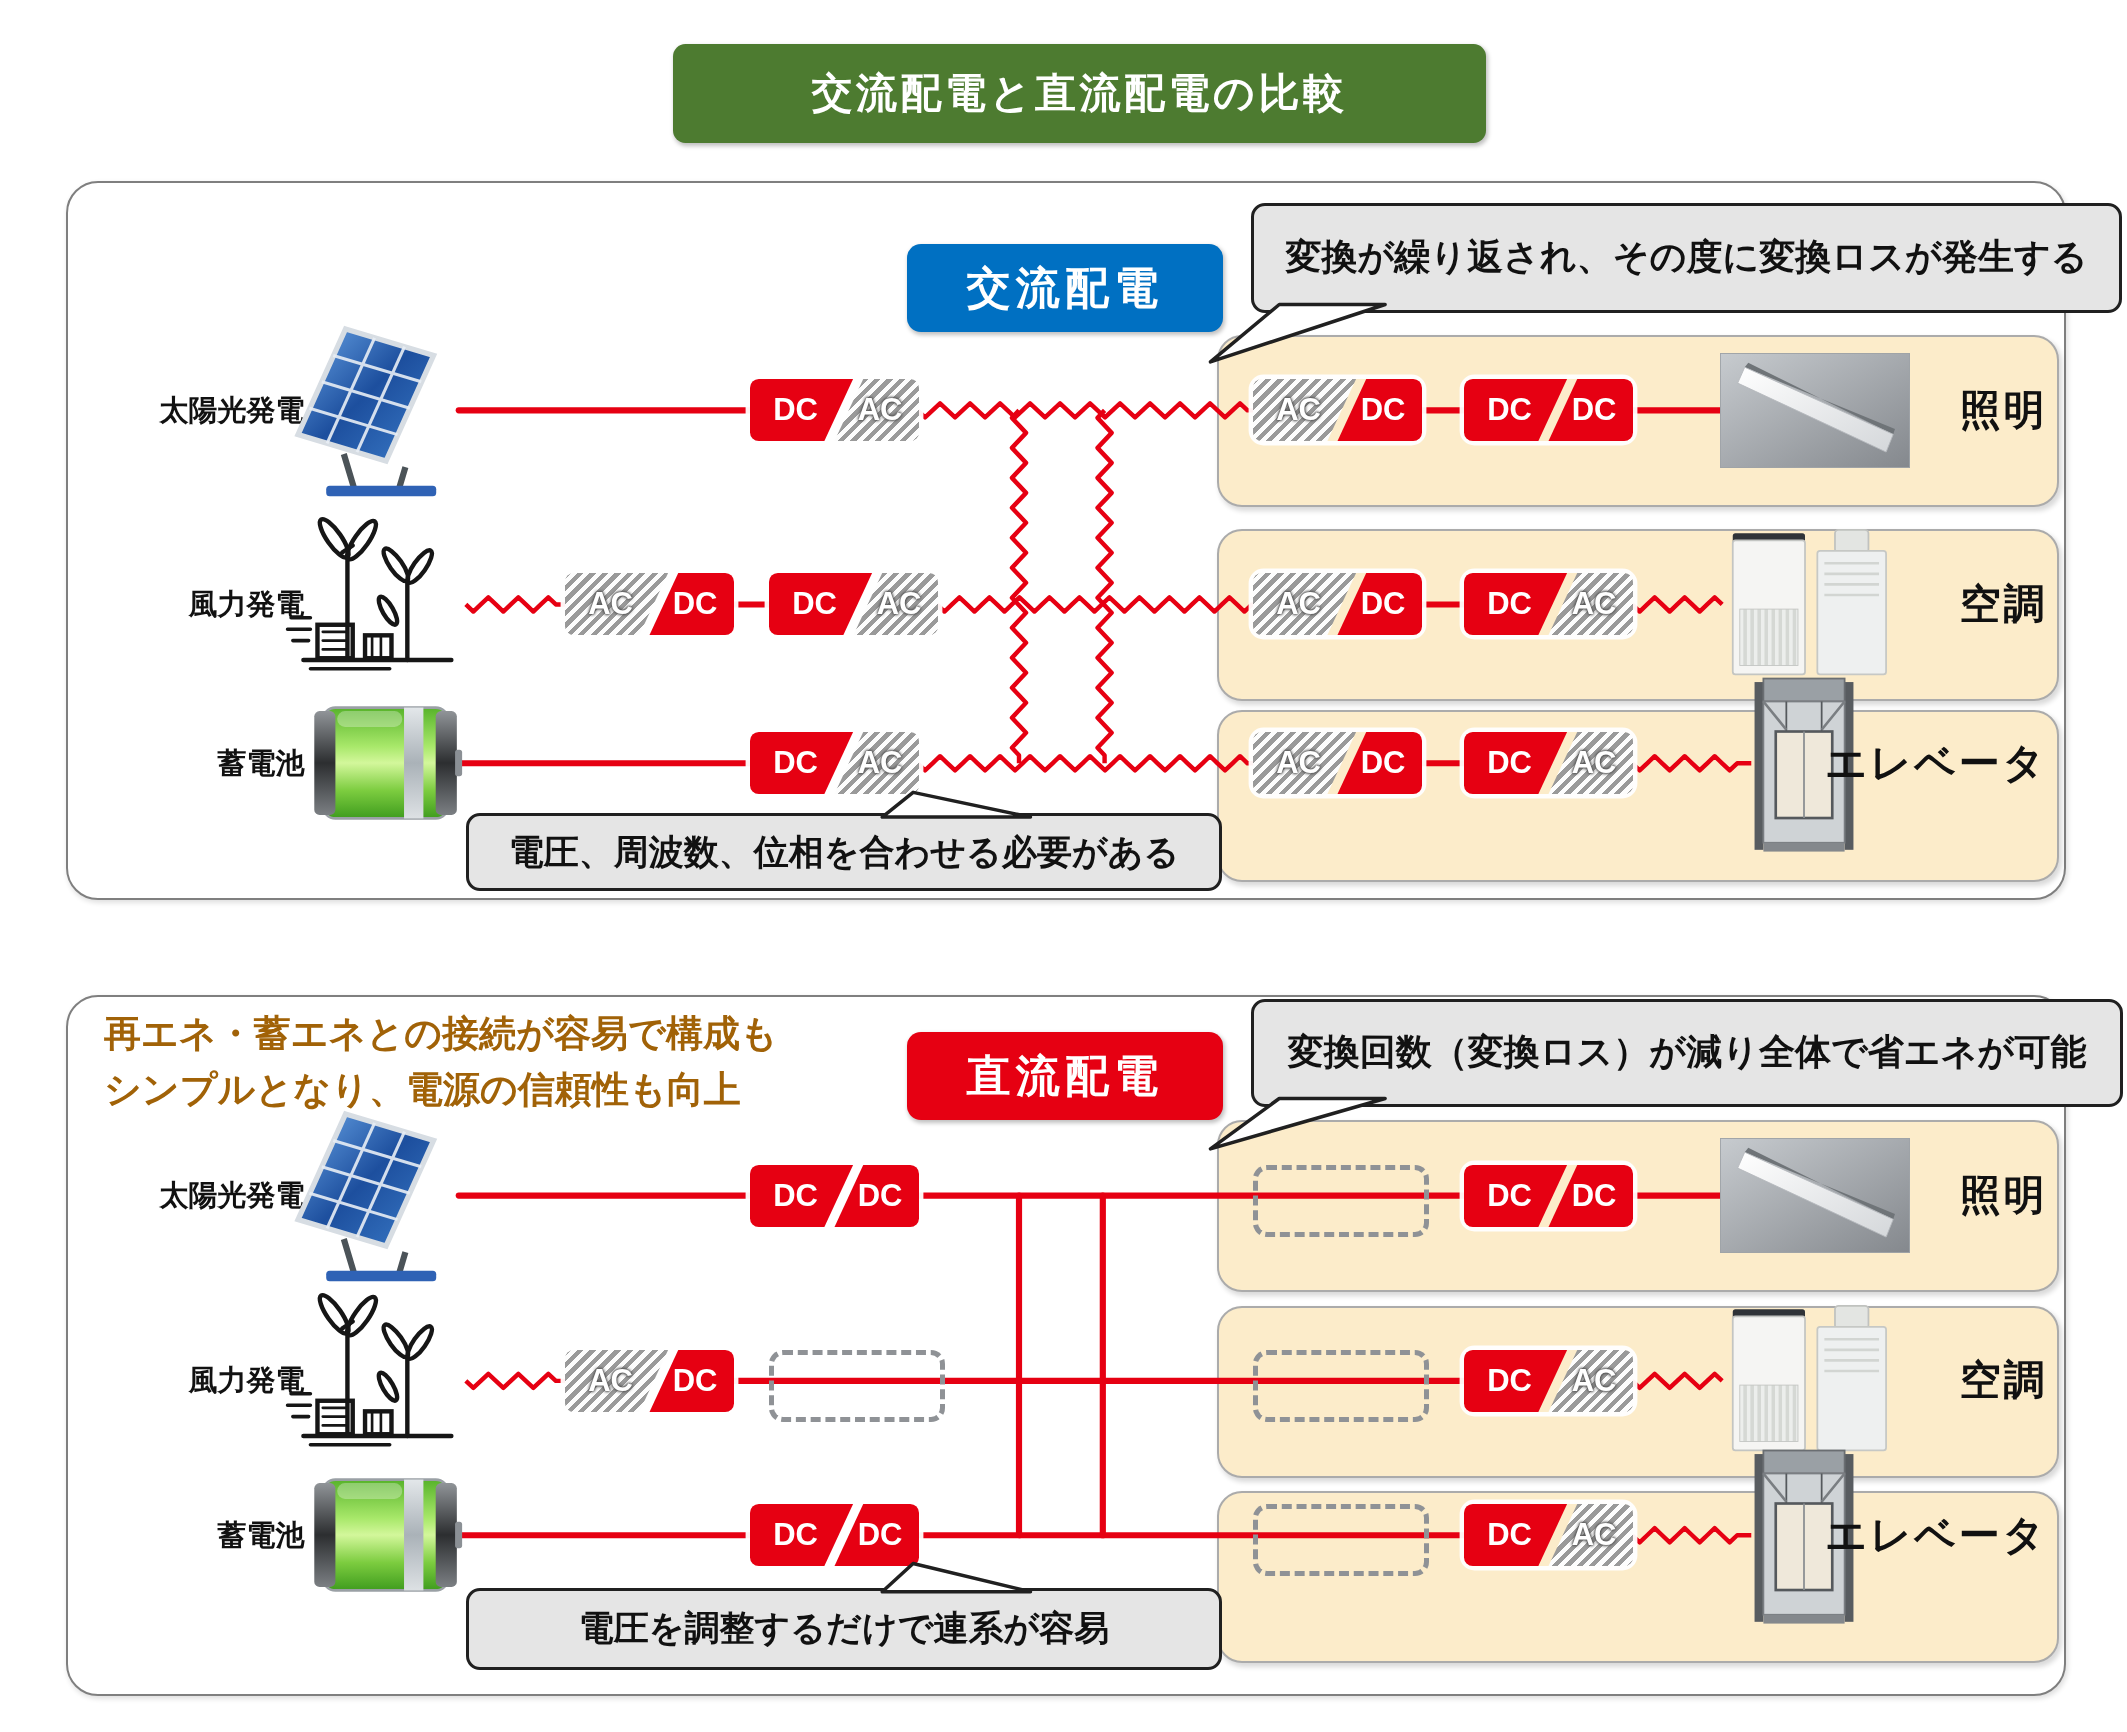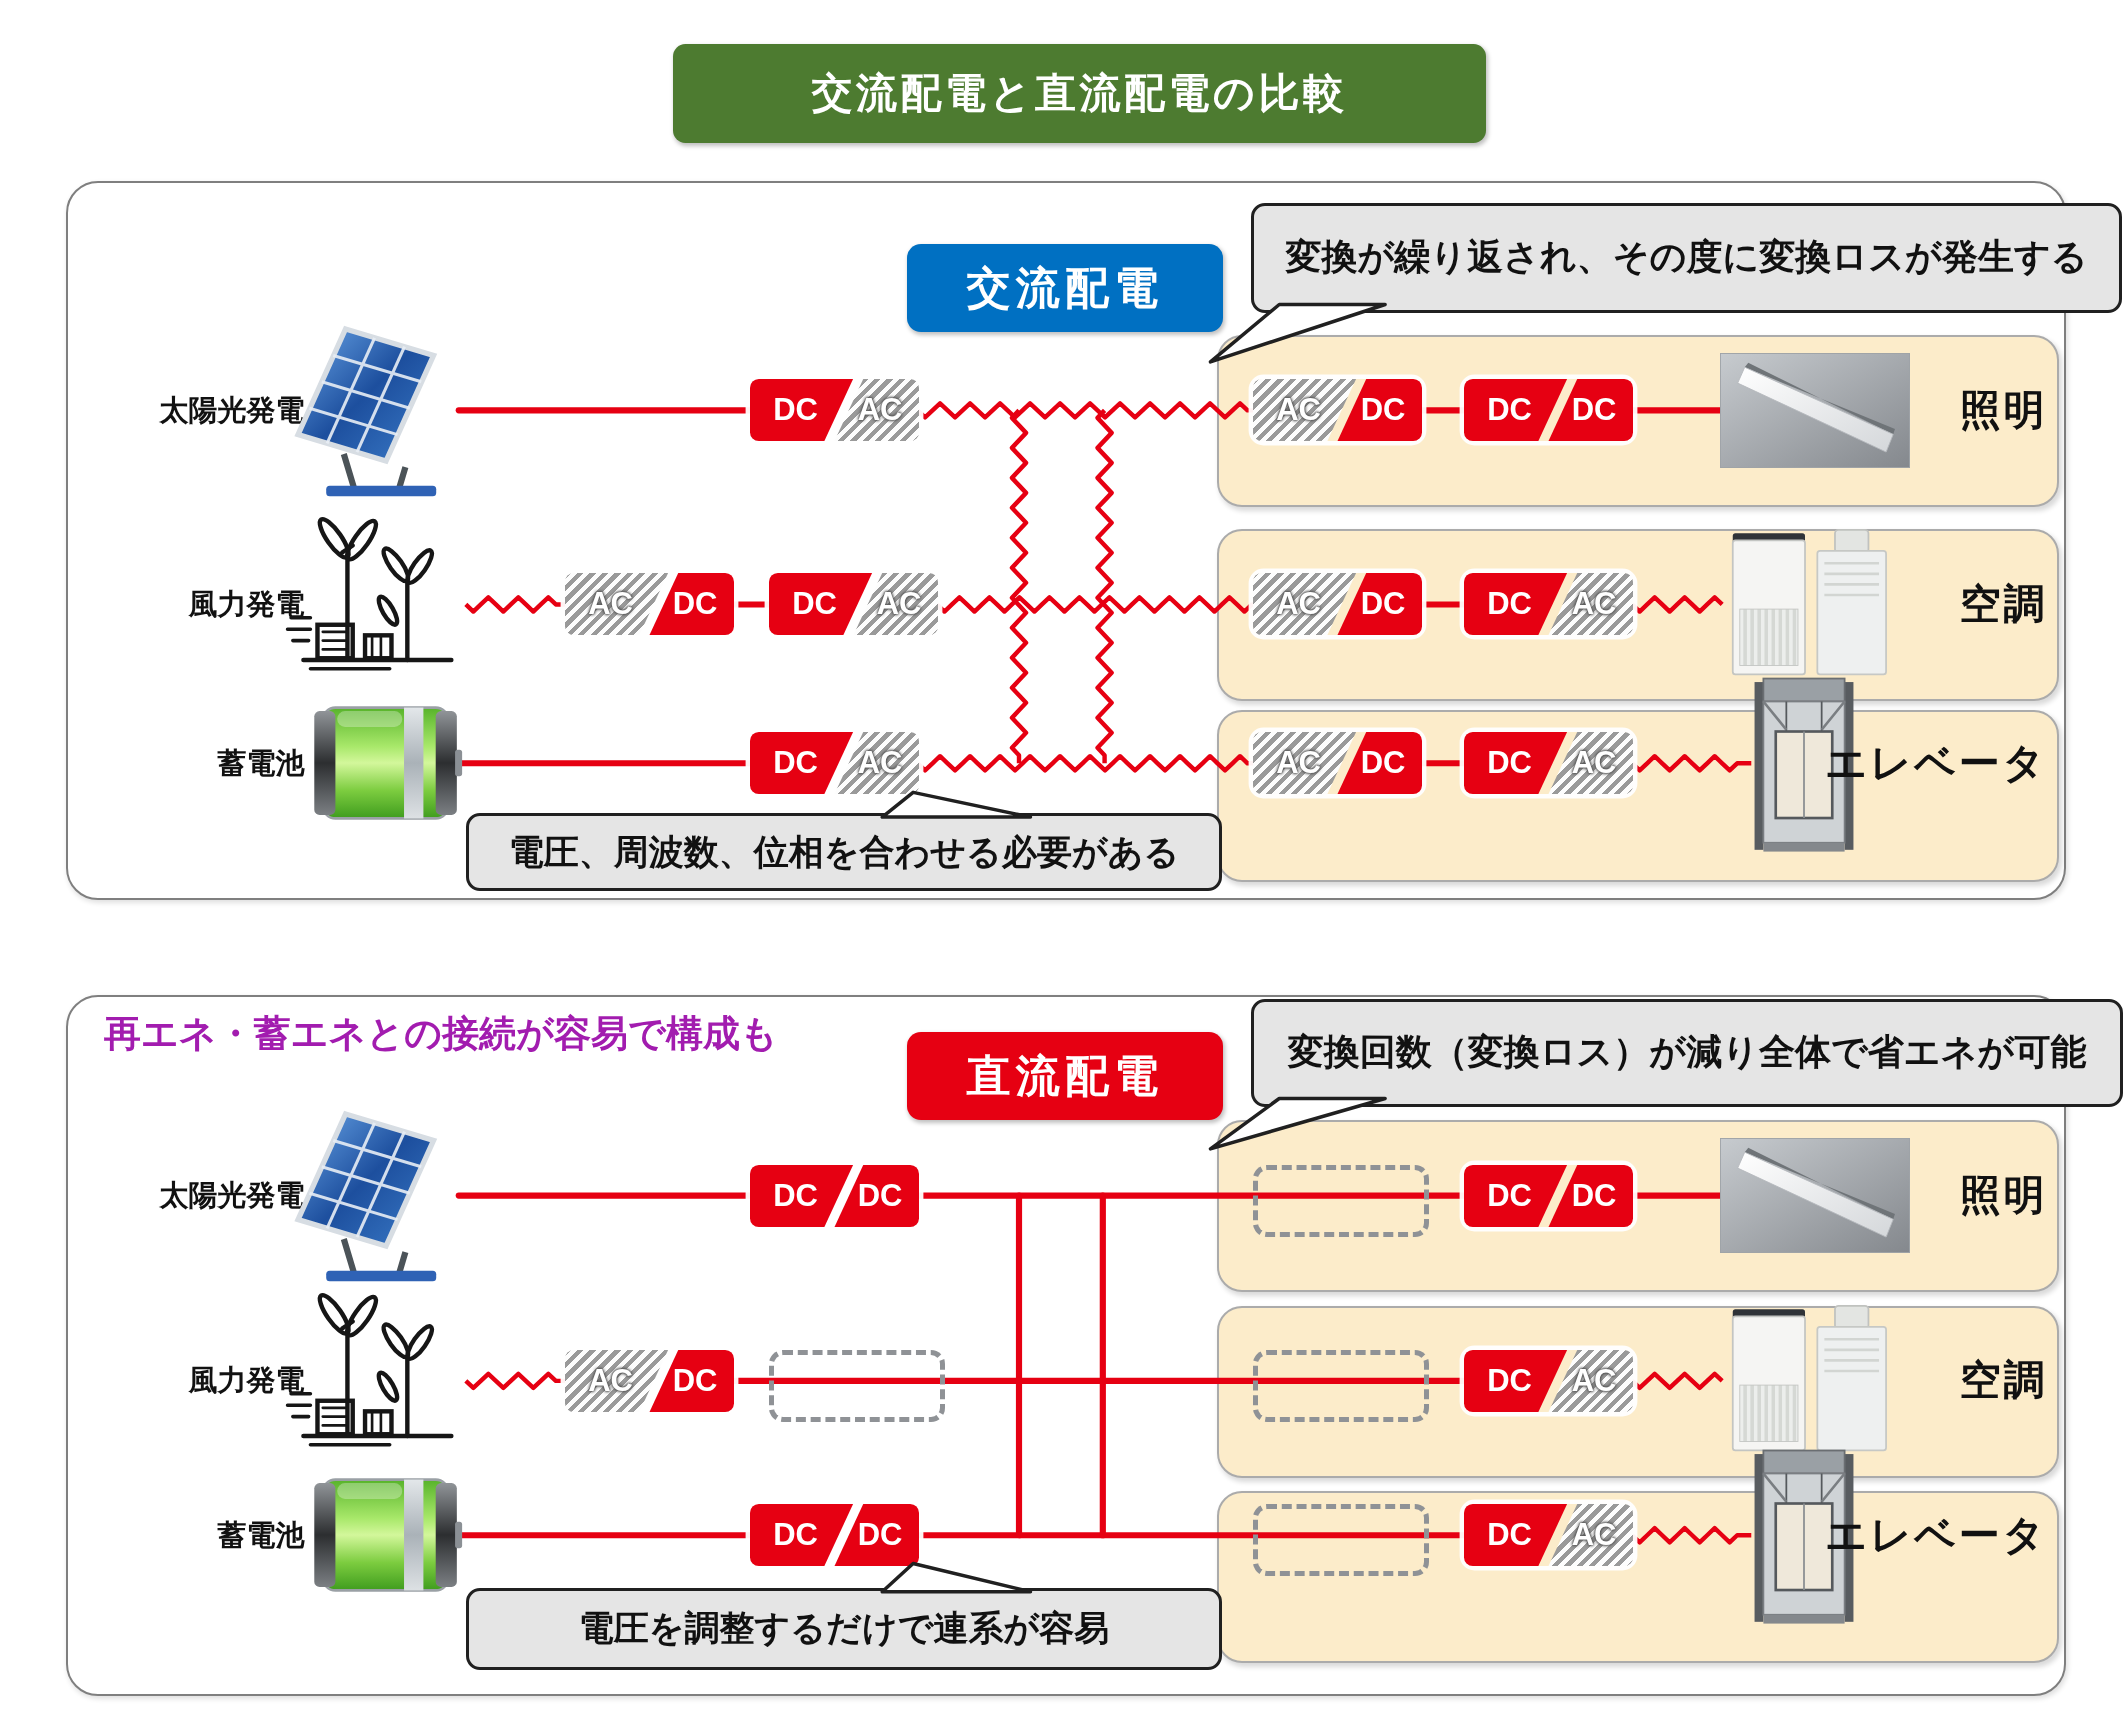--- a/index.html
+++ b/index.html
@@ -19,21 +19,21 @@
          font-size:44px;font-weight:bold;text-align:center;line-height:88px;letter-spacing:5.3px;
          box-shadow:1.8px 2.6px 4.4px rgba(0,0,0,.25);margin-top:16px;}
   #badge-ac{top:228px;background:#0070c2;}
   #badge-dc{top:1016px;background:#e60012;}
   .callout{position:absolute;background:#e5e5e5;border:3.5px solid #202020;border-radius:14px;
            text-align:center;font-weight:600;color:#111;}
   #callout-ac-top{left:1251px;top:203px;width:865px;height:104px;font-size:36px;line-height:101px;}
   #callout-dc-top{left:1251px;top:999px;width:866px;height:102px;font-size:36px;line-height:99px;}
   #callout-ac-bottom{left:466px;top:813px;width:750px;height:72px;font-size:35px;line-height:71px;}
   #callout-dc-bottom{left:466px;top:1588px;width:750px;height:76px;font-size:35px;line-height:74px;}
-  .note{position:absolute;left:104px;top:1006px;font-size:37px;font-weight:bold;color:#a21caf;line-height:1.5;}
+  .note{position:absolute;left:104px;top:1006px;font-size:37px;font-weight:bold;color:#a16207;line-height:1.5;}
   .srclab{position:absolute;left:17.6px;width:287px;text-align:right;font-size:29px;font-weight:600;
           color:#111;height:56px;line-height:56px;}
   .loadlab{position:absolute;right:81px;font-size:41px;font-weight:600;color:#111;height:56px;
            line-height:56px;letter-spacing:2.6px;}
   .conv{position:absolute;width:169px;height:62px;box-shadow:0 0 0 4.4px rgba(255,255,255,.95);
         border-radius:10.6px;background:transparent;}
   .half{position:absolute;top:0;bottom:0;left:0;right:0;}
   .half.hl{clip-path:polygon(0 0,61% 0,44% 100%,0 100%);border-radius:8.8px 0 0 8.8px;}
   .half.hr{clip-path:polygon(67% 0,100% 0,100% 100%,50% 100%);border-radius:0 8.8px 8.8px 0;}
   .red{background:#e60012;}
@@ -274,20 +274,21 @@
   </svg>
 
   <div class="loadlab" style="top:382px">照明</div>
   <div class="loadlab" style="top:576px">空調</div>
   <div class="loadlab" style="top:735px">エレベータ</div>
 
   <div class="badge" id="badge-dc">直流配電</div>
 
   <div class="note">
     <div>再エネ・蓄エネとの接続が容易で構成も</div>
+    <div>シンプルとなり、電源の信頼性も向上</div>
   </div>
 
   <div class="srclab" style="top:1167px">太陽光発電</div>
   <div class="srclab" style="top:1352px">風力発電</div>
   <div class="srclab" style="top:1507px">蓄電池</div>
 
   <svg class="icon" style="left:291px;top:1107px" width="176" height="176" viewBox="0 0 200 200">
     <polygon points="62,8 162,38 108,158 8,128" fill="url(#gsol)" stroke="#d7dde3" stroke-width="6"></polygon>
     <g stroke="#e8eef5" stroke-width="3.5" opacity=".9">
       <line x1="48" y1="38" x2="148" y2="68"></line>

